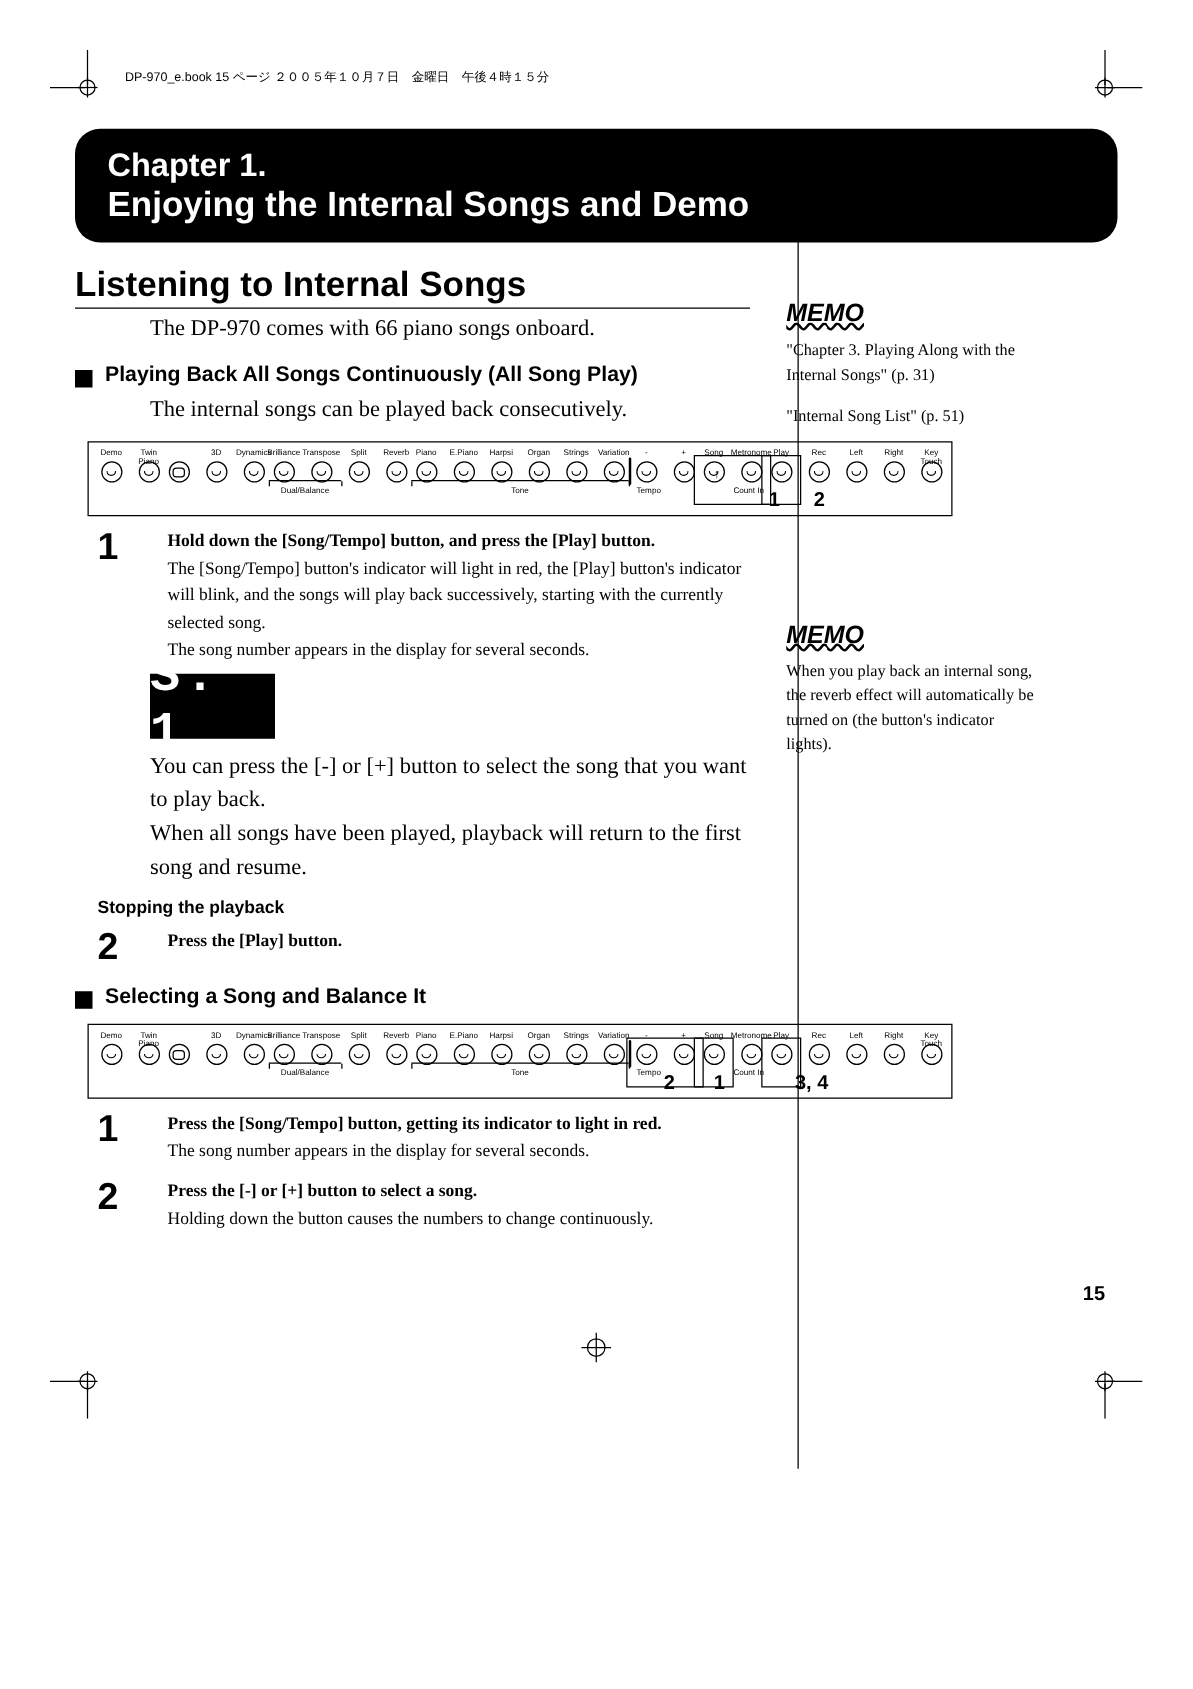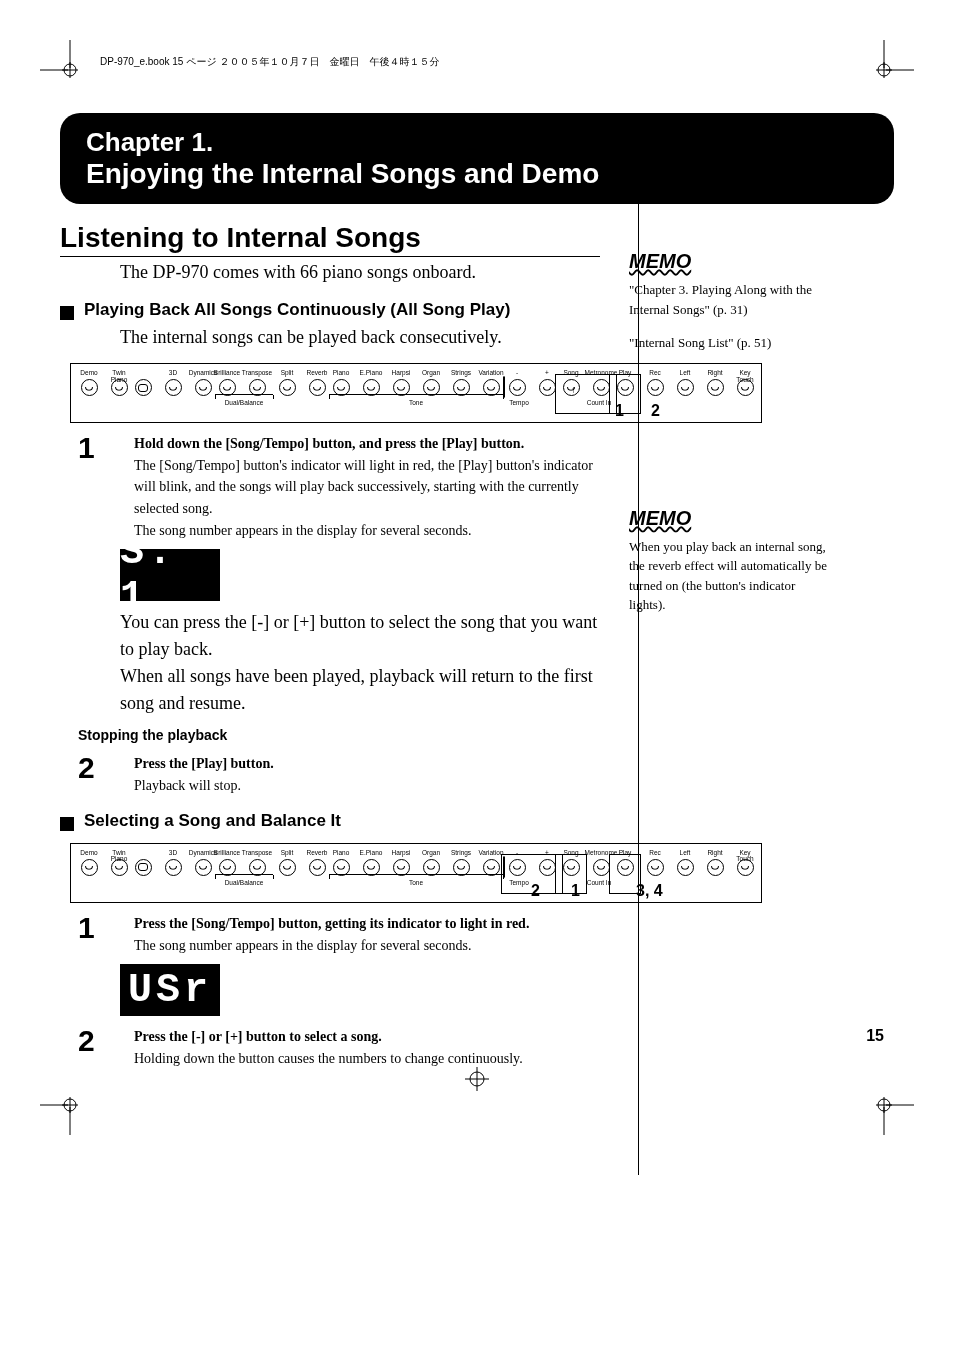--- a/index.html
+++ b/index.html
@@ -32,21 +32,21 @@
     margin-left: 40px;
     margin-top: 5px;
     color: #000;
   }
 
   .chapter-box {
     background: #000;
     color: #fff;
     border-radius: 20px;
     padding: 14px 26px 14px 26px;
-    margin-top: 44px;
+    margin-top: 34px;
     font-family: "Arial Black","Helvetica",sans-serif;
     font-weight: 900;
   }
   .chapter-box .line1 { font-size: 26px; }
   .chapter-box .line2 { font-size: 28px; }
 
   .main-area {
     display: flex;
     margin-top: 18px;
   }
@@ -408,21 +408,20 @@
           <span class="seg">S.  1</span>
         </div>
       <div class="body-indent">You can press the [-] or [+] button to select the song that you want to play back.</div>
       <div class="body-indent">When all songs have been played, playback will return to the first song and resume.</div>
 
       <div class="mini-head">Stopping the playback</div>
       <div class="step">
         <div class="step-num">2</div>
         <div class="step-body">
           <div class="bold">Press the [Play] button.</div>
-          <div>Playback will stop.</div>
         </div>
       </div>
 
       <div class="sub-head">
         <span class="sq"></span>
         <span>Selecting a Song and Balance It</span>
       </div>
 
       <div class="panel">
         <div class="panel-row">
@@ -563,23 +562,20 @@
       </div>
 
 
       <div class="step">
         <div class="step-num">1</div>
         <div class="step-body">
           <div class="bold">Press the [Song/Tempo] button, getting its indicator to light in red.</div>
           <div>The song number appears in the display for several seconds.</div>
         </div>
       </div>
-      <div class="display-img">
-          <span class="seg">USr</span>
-        </div>
 
       <div class="step">
         <div class="step-num">2</div>
         <div class="step-body">
           <div class="bold">Press the [-] or [+] button to select a song.</div>
           <div>Holding down the button causes the numbers to change continuously.</div>
         </div>
       </div>
 
     </div>

